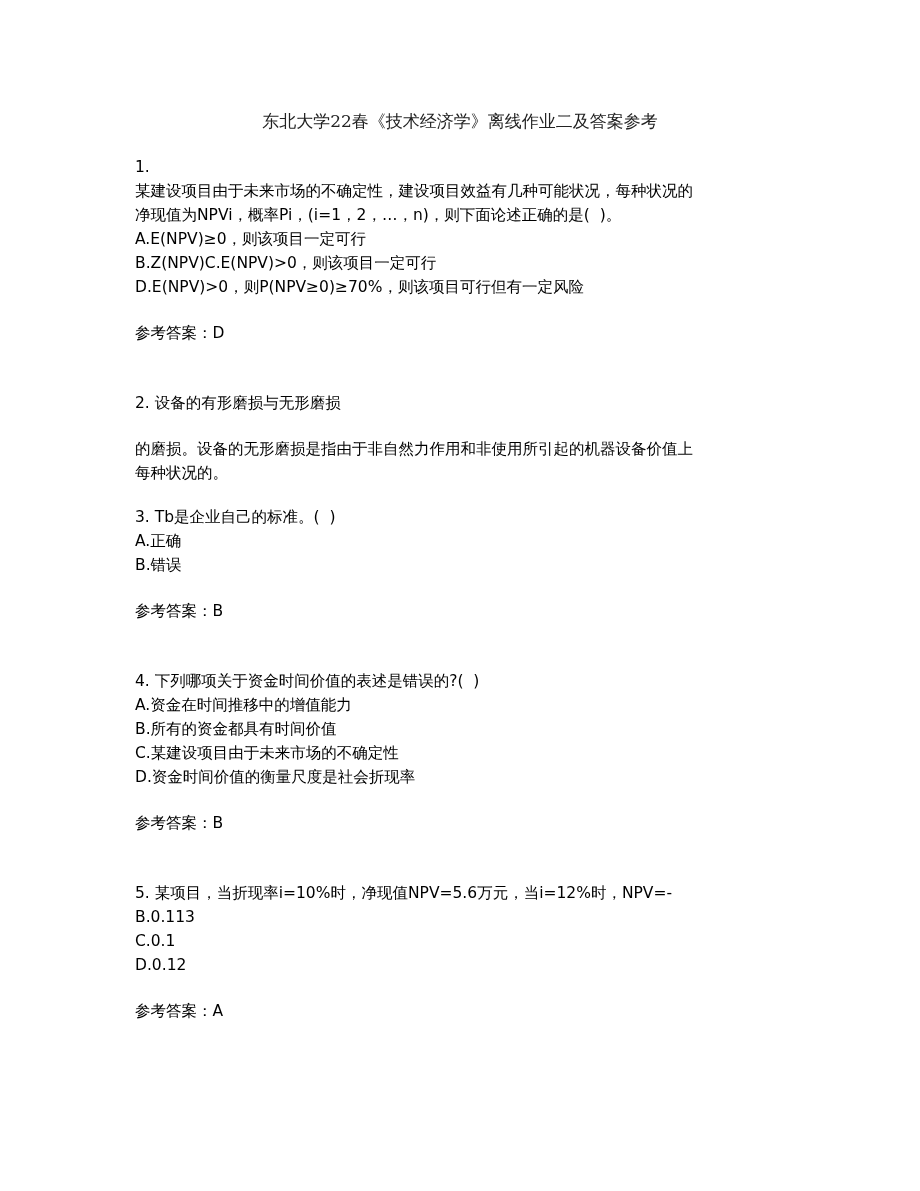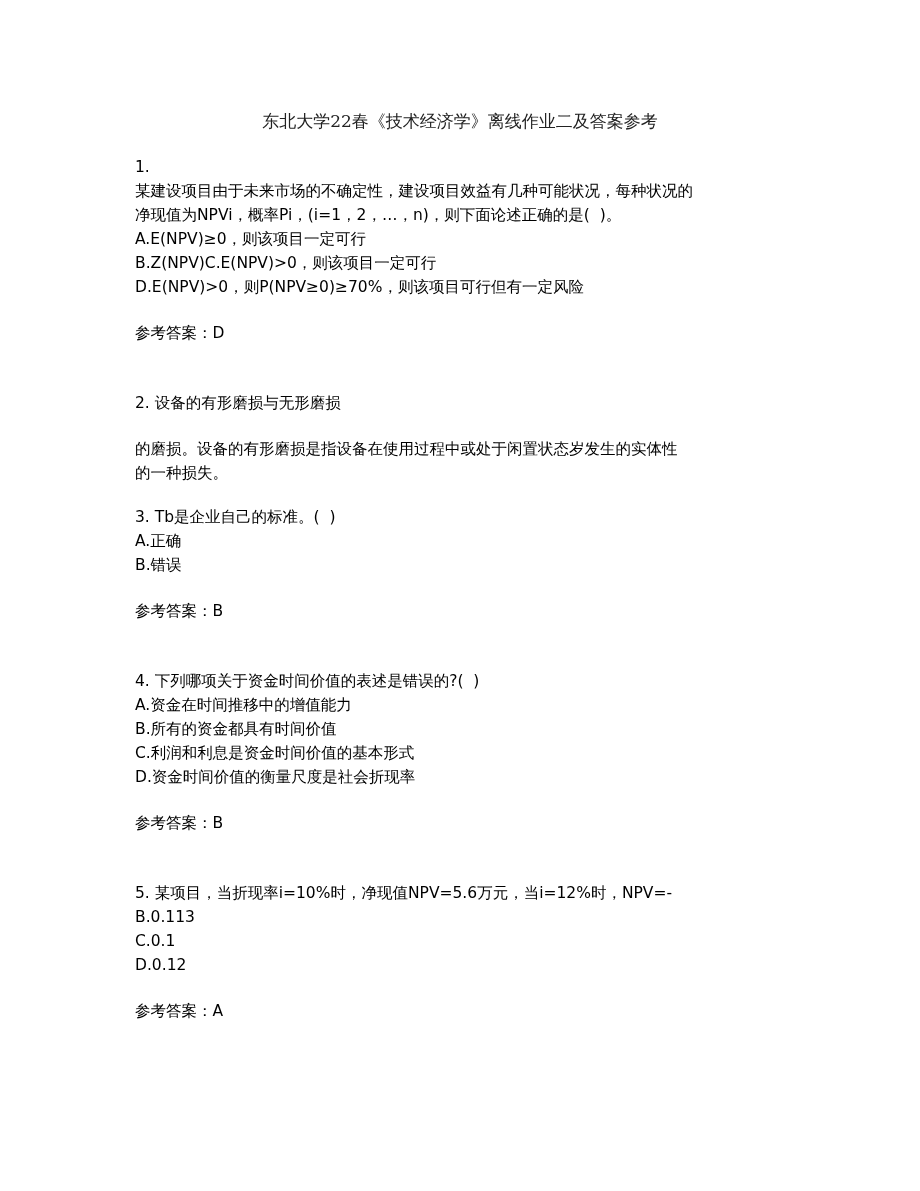--- a/index.html
+++ b/index.html
@@ -68,41 +68,41 @@
       <span class="line">D.E(NPV)&gt;0，则P(NPV≥0)≥70%，则该项目可行但有一定风险</span>
       <div class="gap-md"></div>
       <span class="line answer-label">参考答案：D</span>
     </div>
 
     <div class="gap-lg"></div>
 
     <div>
       <span class="line">2. 设备的有形磨损与无形磨损</span>
       <div class="gap-md"></div>
-      <span class="line">的磨损。设备的有形磨损是指设备在使用过程中或处于闲置状态岁发生的实体性</span>
-      <span class="line">的一种损失。</span>
+      <span class="line">的磨损。设备的无形磨损是指由于非自然力作用和非使用所引起的机器设备价值上</span>
+      <span class="line">每种状况的。</span>
     </div>
 
     <div class="gap-sm"></div>
 
     <div>
       <span class="line">3. Tb是企业自己的标准。(  )</span>
       <span class="line">A.正确</span>
       <span class="line">B.错误</span>
       <div class="gap-md"></div>
       <span class="line">参考答案：B</span>
     </div>
 
     <div class="gap-lg"></div>
 
     <div>
       <span class="line">4. 下列哪项关于资金时间价值的表述是错误的?(  )</span>
       <span class="line">A.资金在时间推移中的增值能力</span>
       <span class="line">B.所有的资金都具有时间价值</span>
-      <span class="line">C.利润和利息是资金时间价值的基本形式</span>
+      <span class="line">C.某建设项目由于未来市场的不确定性</span>
       <span class="line">D.资金时间价值的衡量尺度是社会折现率</span>
       <div class="gap-md"></div>
       <span class="line">参考答案：B</span>
     </div>
 
     <div class="gap-lg"></div>
 
     <div>
       <span class="line">5. 某项目，当折现率i=10%时，净现值NPV=5.6万元，当i=12%时，NPV=-</span>
       <span class="line">B.0.113</span>

